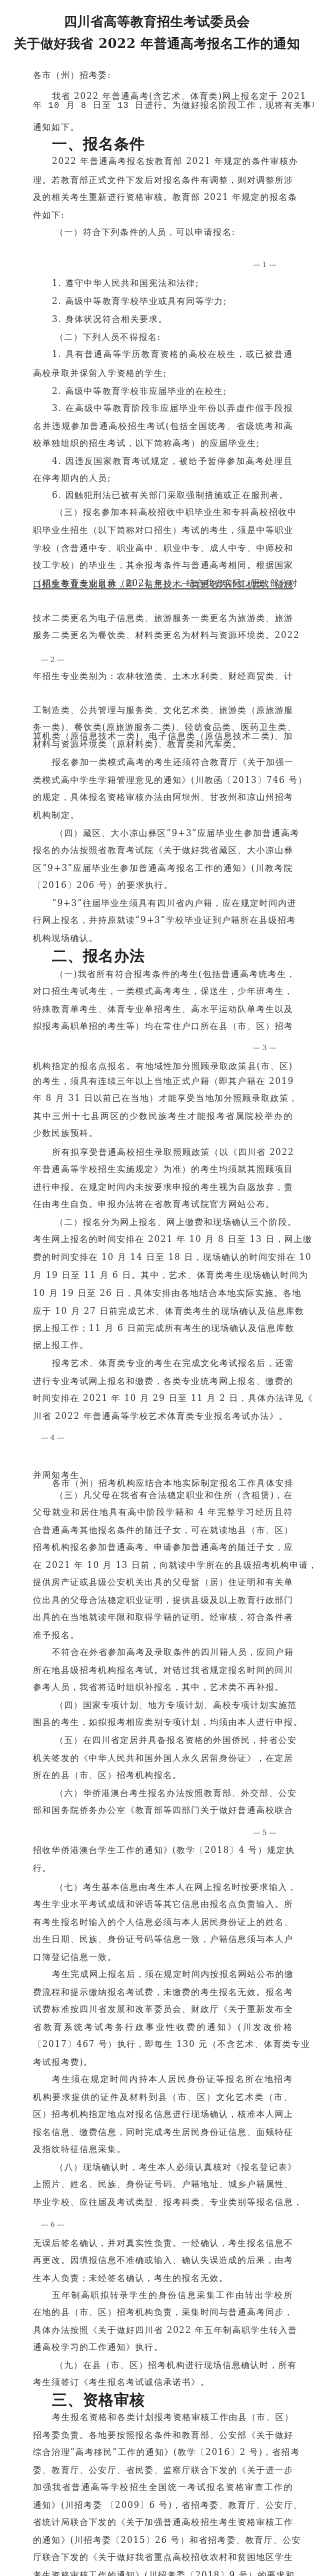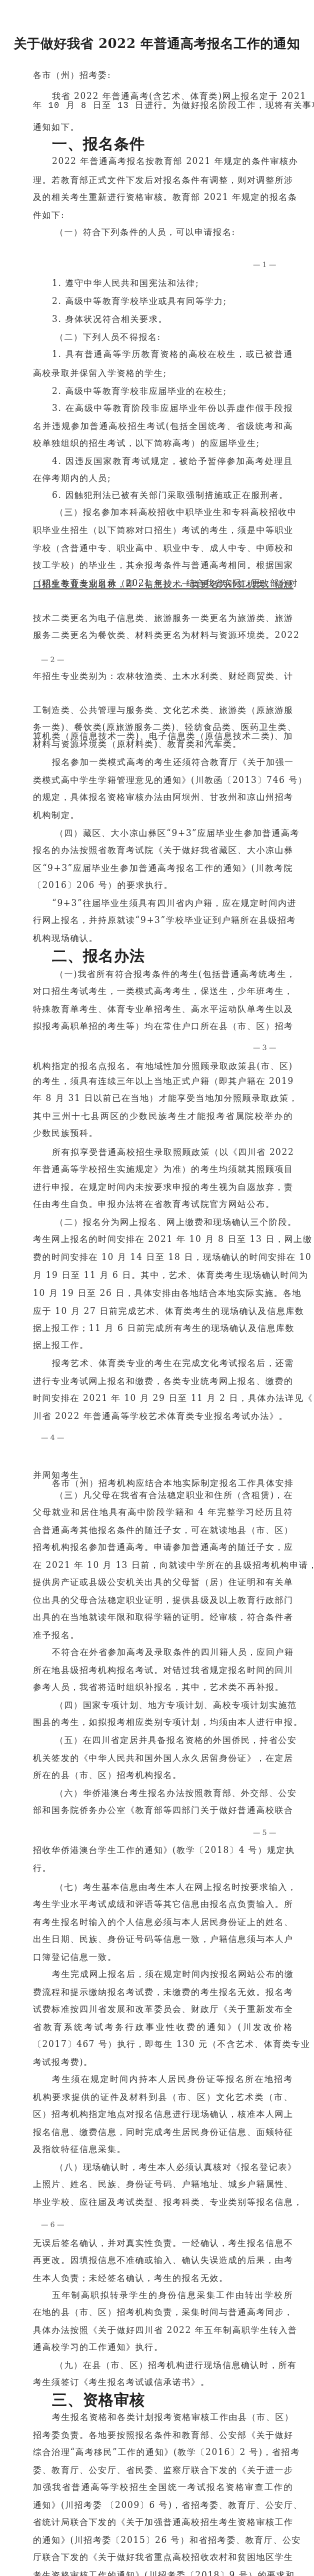--- a/index.html
+++ b/index.html
@@ -19,20 +19,21 @@
           line-height: 15.5px; transform: translateY(-7.7px); color: #222; letter-spacing: 0.5px; }
   .pno { position: absolute; font-size: 7.2px; height: 10.3px; line-height: 10.3px;
          transform: translateY(-5.2px); color: #555; letter-spacing: 2.1px; }
   .pno.r { left: 253px; }
   .pno.l { left: 41px; }
 </style>
 </head>
 <body>
 
 <div class="doc">
+  <div class="title" style="top:22px">四川省高等教育招生考试委员会</div>
   <div class="title" style="top:44px">关于做好我省 2022 年普通高考报名工作的通知</div>
   <div class="ln last" style="top:76px">各市（州）招考委:</div>
   <div id="body-lines">
       <div class="ln ind" style="top: 97px;">我省 2022 年普通高考(含艺术、体育类)网上报名定于 2021</div>
       <div class="ln " style="top: 107px; font-family: Liberation Mono, monospace;">年 10 月 8 日至 13 日进行。为做好报名阶段工作，现将有关事项</div>
       <div class="ln last" style="top: 128px;">通知如下。</div>
       <div class="ln ind" style="top: 162px;">2022 年普通高考报名按教育部 2021 年规定的条件审核办</div>
       <div class="ln " style="top: 181px;">理。若教育部正式文件下发后对报名条件有调整，则对调整所涉</div>
       <div class="ln " style="top: 198px;">及的相关考生重新进行资格审核。教育部 2021 年规定的报名条</div>
       <div class="ln last" style="top: 216px;">件如下:</div>

